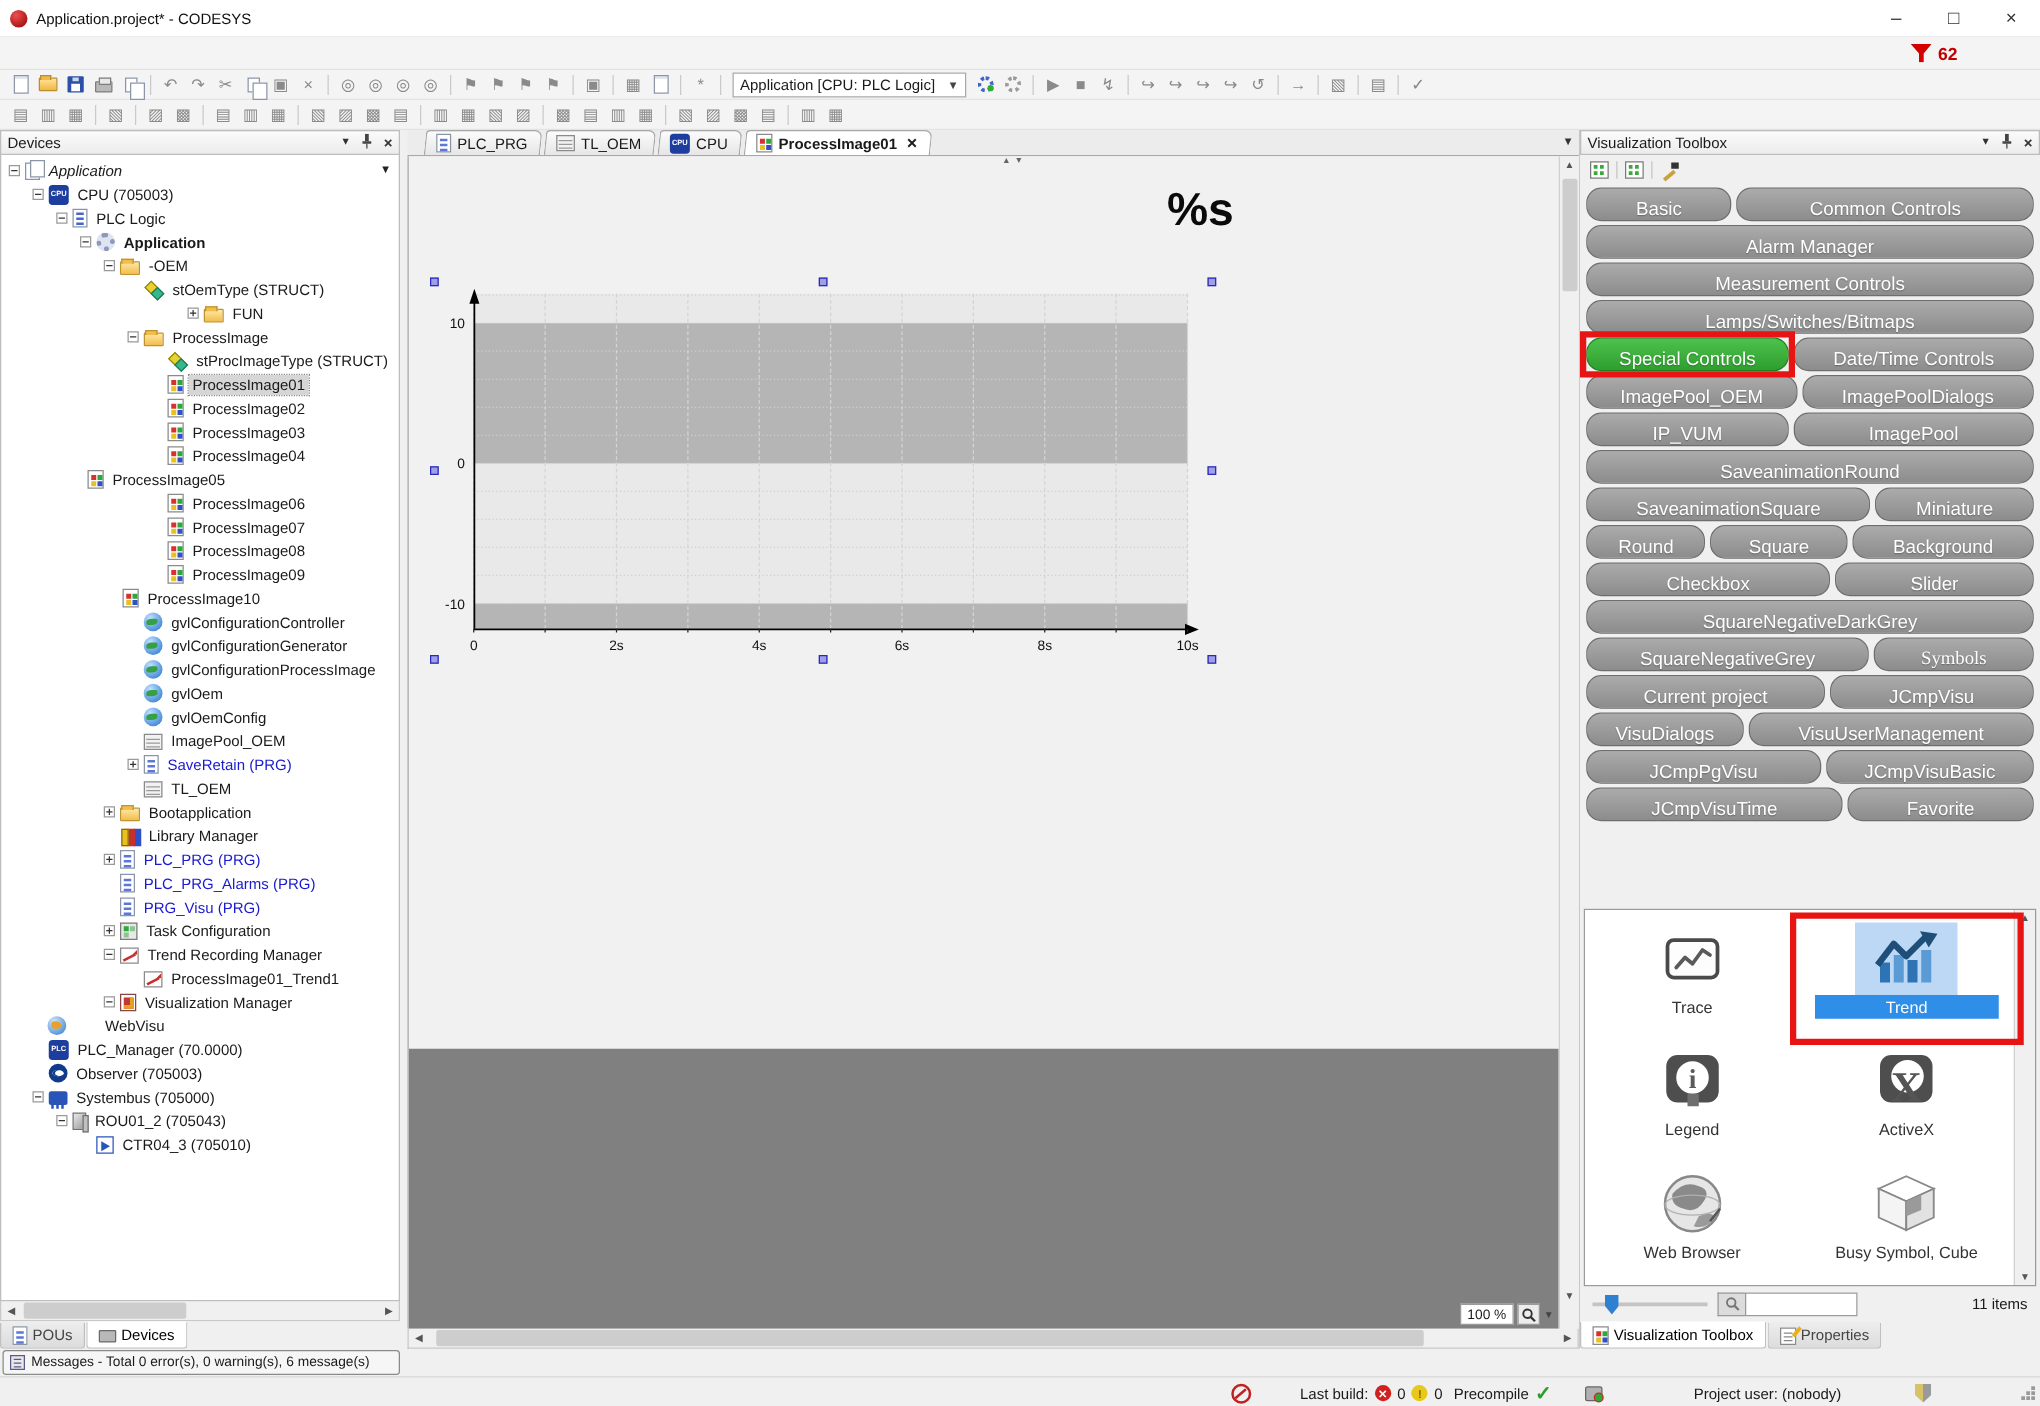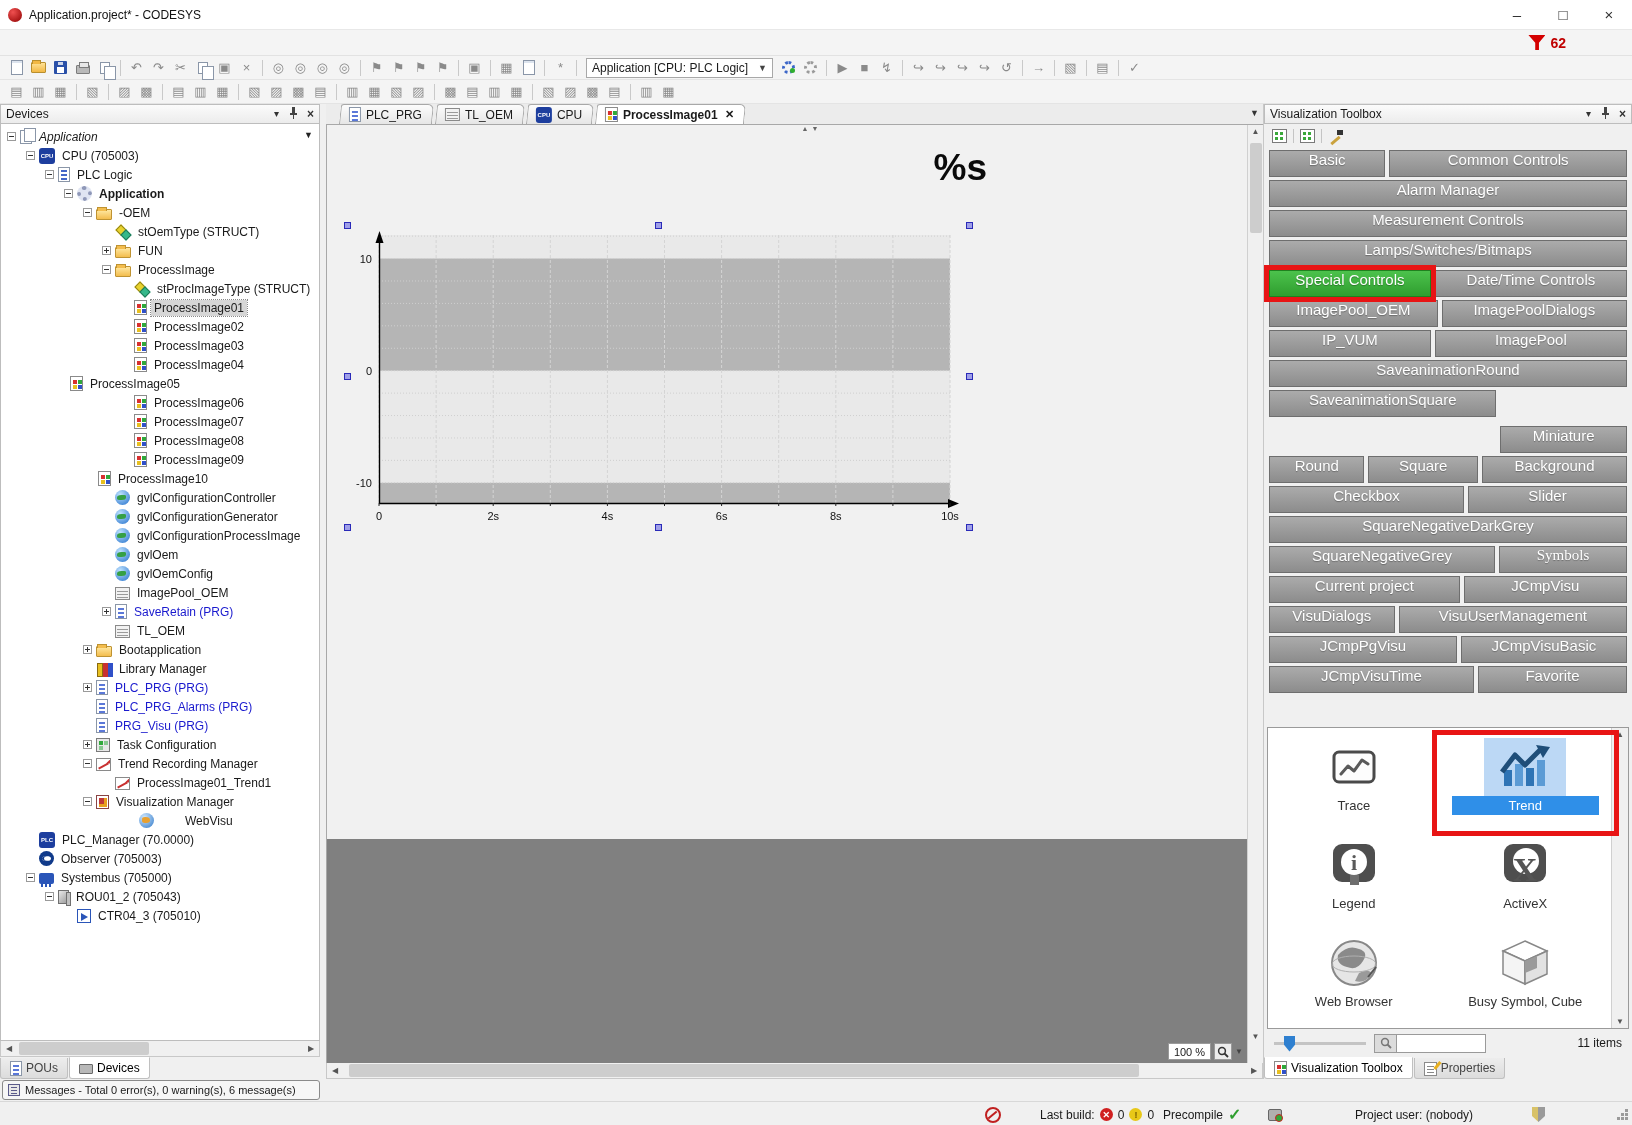--- a/index.html
+++ b/index.html
@@ -131,21 +131,21 @@
 #right-panel{width:369px;flex:none;display:flex;flex-direction:column;background:#f0f0f0;border-left:1px solid #c8c8c8}
 .tb-mini{height:24px;display:flex;align-items:center;gap:6px;padding:0 8px;background:#f0f0f0}
 .mini-grid{width:15px;height:14px;border:1px solid #7a7a7a;background:#fff;position:relative}
 .mini-grid::before{content:"";position:absolute;left:2px;top:2px;width:3px;height:3px;background:#3aa83a;box-shadow:5px 0 0 #3aa83a,0 5px 0 #3aa83a,5px 5px 0 #3aa83a}
 .mini-sep{width:1px;height:14px;background:#c4c4c4}
 .hammer{width:16px;height:14px;position:relative}
 .hammer::before{content:"";position:absolute;left:2px;bottom:1px;width:11px;height:3px;background:#caa23d;transform:rotate(-40deg)}
 .hammer::after{content:"";position:absolute;right:1px;top:1px;width:6px;height:5px;background:#333}
 #cat-rows{padding:2px 5px 0 5px}
 .cat-row{display:flex;gap:4px;margin-bottom:3px;position:relative}
-.cat-btn{height:27px;border-radius:0;color:#fff;font-size:15px;display:flex;align-items:flex-start;justify-content:center;background:linear-gradient(#ababab,#8c8c8c);border:1px solid #6e6e6e;text-shadow:0 1px 1px rgba(0,0,0,.3);position:relative;overflow:visible;white-space:nowrap}
+.cat-btn{height:27px;border-radius:12px;color:#fff;font-size:15px;display:flex;align-items:flex-end;justify-content:center;background:linear-gradient(#ababab,#8c8c8c);border:1px solid #6e6e6e;text-shadow:0 1px 1px rgba(0,0,0,.3);position:relative;overflow:visible;white-space:nowrap}
 .cat-btn.green{background:linear-gradient(#4cc24c,#2f9e2f);border-color:#20801f}
 .red-box{position:absolute;inset:-6px;border:5px solid #e81414;z-index:6;pointer-events:none}
 #tb-gap{flex:1}
 #items-wrap{margin:0 3px;background:#fff;border:1px solid #9a9a9a;height:302px;display:flex}
 #titems{flex:1;display:grid;grid-template-columns:1fr 1fr;grid-auto-rows:98px;padding-top:6px}
 .tool-item{display:flex;flex-direction:column;align-items:center;justify-content:flex-start;position:relative;padding-top:4px}
 .item-iconbox{height:58px;display:flex;align-items:center;justify-content:center;padding:2px 14px}
 .tool-item.selected .item-iconbox{background:#bcd8f5}
 .item-label{font-size:13px;color:#333;margin-top:2px}
 .tool-item.selected .item-label{background:#2f8fe8;color:#fff;width:86%;text-align:center;height:19px;line-height:19px;margin-top:0}
@@ -346,21 +346,21 @@
         <div class="trow" style="padding-left: 82px;">
           <span class="exp"></span>
           <span class="ic ic-folder"></span>
           <span class="tlabel">-OEM</span>
         </div>
         <div class="trow" style="padding-left: 101px;">
           <span class="expsp"></span>
           <span class="ic ic-struct"></span>
           <span class="tlabel">stOemType (STRUCT)</span>
         </div>
-        <div class="trow" style="padding-left: 101px;">
+        <div class="trow" style="padding-left: 101px; margin-left: 48px;">
           <span class="exp plus"></span>
           <span class="ic ic-folder"></span>
           <span class="tlabel">FUN</span>
         </div>
         <div class="trow" style="padding-left: 101px;">
           <span class="exp"></span>
           <span class="ic ic-folder"></span>
           <span class="tlabel">ProcessImage</span>
         </div>
         <div class="trow" style="padding-left: 120px;">
@@ -496,21 +496,21 @@
         <div class="trow" style="padding-left: 101px;">
           <span class="expsp"></span>
           <span class="ic ic-trendm"></span>
           <span class="tlabel">ProcessImage01_Trend1</span>
         </div>
         <div class="trow" style="padding-left: 82px;">
           <span class="exp"></span>
           <span class="ic ic-vmgr"></span>
           <span class="tlabel">Visualization Manager</span>
         </div>
-        <div class="trow" style="padding-left: 101px; gap: 24px;">
+        <div class="trow" style=" gap: 24px;">
           <span class="expsp"></span>
           <span class="ic ic-web"></span>
           <span class="tlabel">WebVisu</span>
         </div>
         <div class="trow" style="padding-left: 25px;">
           <span class="expsp"></span>
           <span class="ic ic-plcm">PLC</span>
           <span class="tlabel">PLC_Manager (70.0000)</span>
         </div>
         <div class="trow" style="padding-left: 25px;">
@@ -741,21 +741,21 @@
         </div>
         <div class="cat-row">
           <div class="cat-btn" style="flex: 1 1 0%;">
             <span>SaveanimationRound</span>
           </div>
         </div>
         <div class="cat-row">
           <div class="cat-btn" style="flex: 1.81 1 0%;">
             <span>SaveanimationSquare</span>
           </div>
-          <div class="cat-btn" style="flex: 1 1 0%; margin-top: 36px;">
+          <div class="cat-btn" style="flex: 1 1 0%;">
             <span>Miniature</span>
           </div>
         </div>
         <div class="cat-row">
           <div class="cat-btn" style="flex: 1 1 0%;">
             <span>Round</span>
           </div>
           <div class="cat-btn" style="flex: 1.15 1 0%;">
             <span>Square</span>
           </div>

